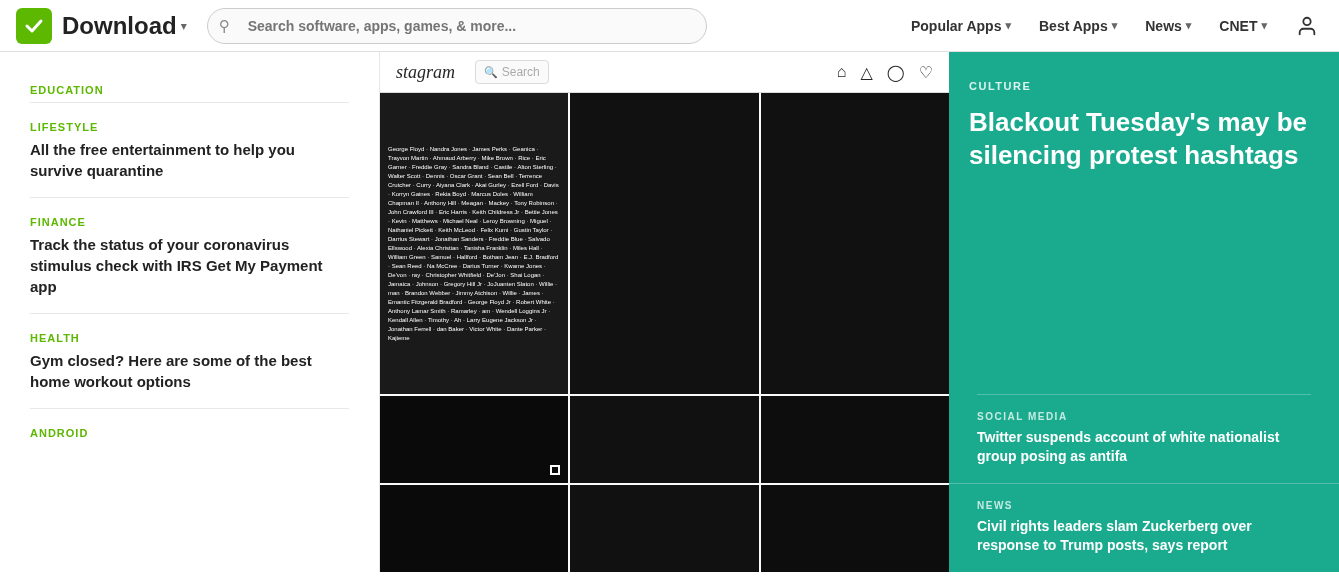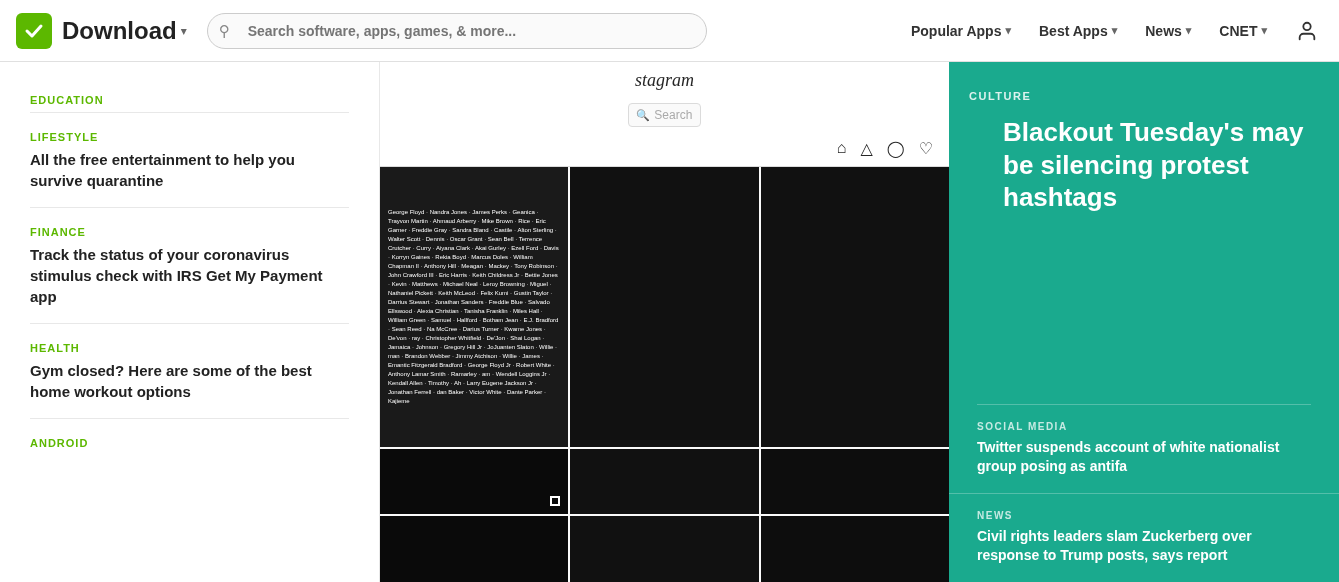--- a/index.html
+++ b/index.html
@@ -5,21 +5,21 @@
     * { margin: 0; padding: 0; box-sizing: border-box; }
     body { font-family: Arial, Helvetica, sans-serif; background: #fff; color: #333; overflow-x: hidden; }
 
     
     .header {
       display: flex;
       align-items: center;
       background: #fff;
       border-bottom: 1px solid #e0e0e0;
       padding: 0 16px;
-      height: 62px;
+      height: 52px;
       position: relative;
       z-index: 10;
     }
     .header-logo {
       display: flex;
       align-items: center;
       margin-right: 20px;
       cursor: pointer;
     }
     .logo-icon {
@@ -148,22 +148,21 @@
       background: #fafafa;
       display: flex;
       flex-direction: column;
     }
     .ig-header {
       background: #fff;
       border-bottom: 1px solid #dbdbdb;
       display: flex;
       align-items: center;
       padding: 8px 16px;
-      gap: 12px;
-      flex-direction: column;
+      gap: 20px;
     }
     .ig-logo {
       font-size: 18px;
       font-style: italic;
       font-family: Georgia, serif;
       color: #262626;
     }
     .ig-search {
       display: flex;
       align-items: center;
@@ -229,21 +228,20 @@
       letter-spacing: 1.5px;
       text-transform: uppercase;
       color: rgba(255,255,255,0.85);
       margin-bottom: 14px;
     }
     .featured-title {
       font-size: 26px;
       font-weight: 700;
       color: #fff;
       line-height: 1.25;
-      margin-left: 34px;
     }
     .news-separator {
       height: 1px;
       background: rgba(255,255,255,0.25);
       margin: 0 28px;
     }
     .sub-articles {
       background: #1aaa8e;
       padding: 0;
     }

